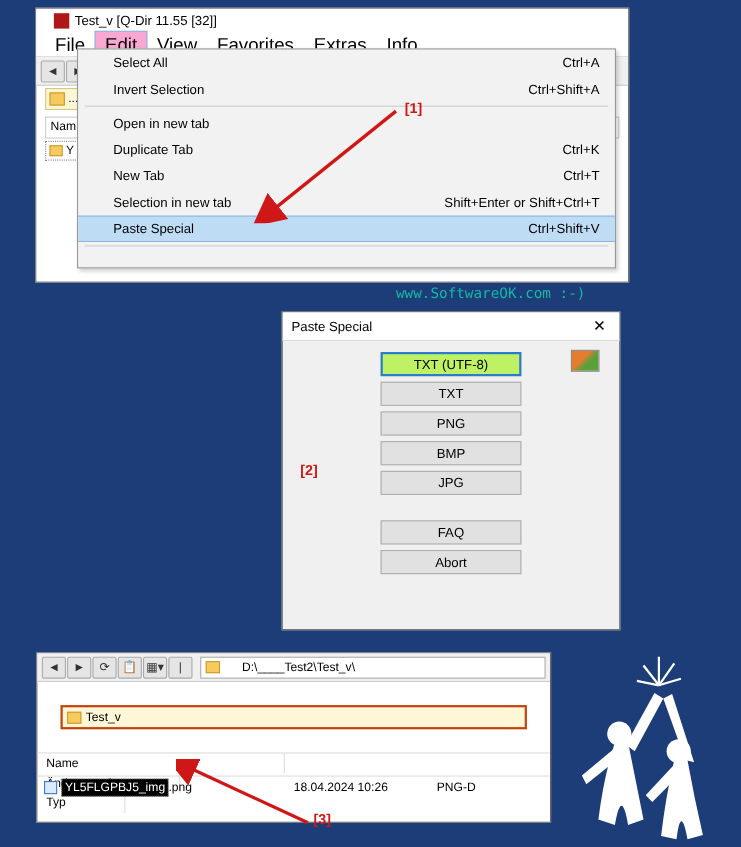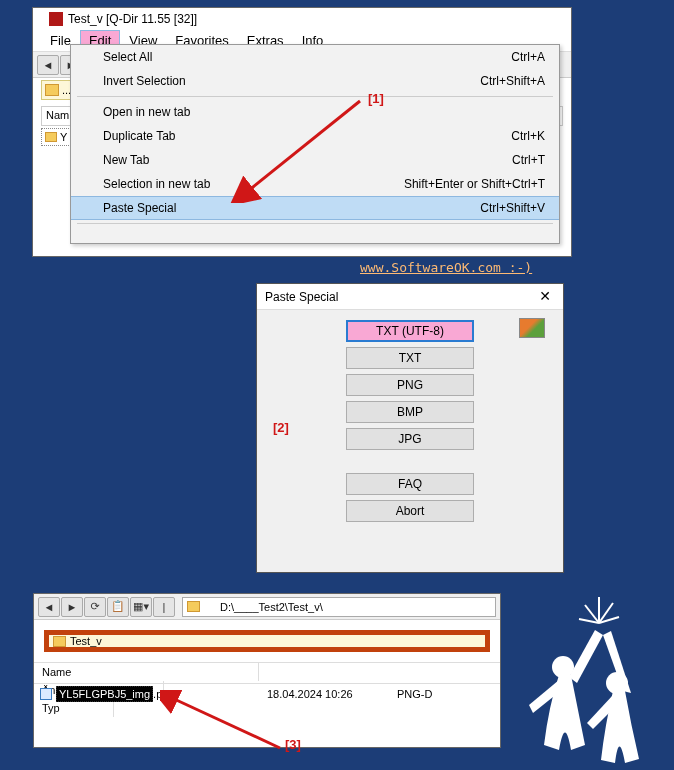--- a/index.html
+++ b/index.html
@@ -2,21 +2,21 @@
 <html><head>
 <meta charset="utf-8">
 <style>
   * { box-sizing: border-box; margin: 0; padding: 0; font-family: 'Segoe UI', Tahoma, sans-serif; }
   body { width: 674px; height: 770px; background: #1c3d77; position: relative; overflow: hidden; }
   
   
   .win1 { position: absolute; left: 32px; top: 7px; width: 540px; height: 250px; background: #fff; border: 1px solid #666; }
   .titlebar { height: 22px; background: #fff; display: flex; align-items: center; padding: 0 16px; font-size: 12px; }
   .titlebar .appicon { width: 14px; height: 14px; background: #b01817; margin-right: 5px; display:inline-block; }
-  .menubar { height: 22px; background: #fff; display: flex; align-items: center; padding: 0 8px; font-size: 13px; border-bottom: 1px solid #ddd; }
+  .menubar { height: 22px; background: #fff; display: flex; align-items: center; padding: 0 8px; font-size: 17px; border-bottom: 1px solid #ddd; }
   .menubar .mitem { padding: 3px 9px; cursor: default; }
   .menubar .mitem.active { background: #f9a8d4; border: 1px solid #8db8e0; padding: 2px 8px; }
   .toolbar1 { height: 26px; background: #f0f0f0; border-bottom: 1px solid #ccc; display:flex; align-items:center; padding:0 4px;}
   .navbtn { width: 22px; height: 20px; background: #e5e5e5; border:1px solid #aaa; margin-right:1px; display:inline-flex; align-items:center; justify-content:center; font-size:11px; color:#333; border-radius:2px;}
   .breadpane { position: absolute; left: 8px; top: 72px; width: 56px; height: 20px; background:#fdf7d8; border:1px solid #d6c97a; display:flex; align-items:center; font-size:11px; }
   .breadpane .foldico { width:14px;height:12px;background:#f5cb5c;border:1px solid #d09833;margin:0 3px;}
   .colhead1 { position:absolute; left:8px; top:98px; width:56px; height:20px; background:#fff; border:1px solid #ccc; font-size:11px; padding:2px 4px;}
   .colhead2 { position:absolute; right:8px; top:98px; width:62px; height:20px; background:#fff; border:1px solid #ccc; font-size:11px; padding:2px 4px; text-align:right;}
   .rowfrag { position:absolute; left:8px; top:120px; width:56px; height:18px; font-size:11px; display:flex; align-items:center; border:1px dotted #888;}
   .rowfrag .fico{width:12px;height:10px;background:#f5cb5c;border:1px solid #d09833;margin:0 3px;}
@@ -26,39 +26,39 @@
   .dropdown .drow { height: 24px; display: flex; align-items: center; padding: 0 10px 0 32px; font-size: 12px; position: relative; }
   .dropdown .drow .shortcut { position: absolute; right: 14px; font-size: 12px; }
   .dropdown .drow.hl { background: #bfdcf5; border-top:1px solid #8db8e0; border-bottom:1px solid #8db8e0;}
   .dropdown .sep { height: 1px; background: #ccc; margin: 3px 6px; }
   .dropdown .partial { height: 16px; padding-left:32px; font-size:12px; color:#333; overflow:hidden;}
   
   
   .arrow1 { position:absolute; left:230px; top:93px; width:140px; height:110px; z-index:20; pointer-events:none;}
   .marker-1 { position:absolute; left:368px; top:91px; color:#d01717; font-size:13px; font-weight:bold; z-index:20;}
   
-  .watermark { position:absolute; left:360px; top:260px; color:#fdba74; font-size:13px; font-family: monospace; text-decoration: underline; }
+  .watermark { position:absolute; left:360px; top:260px; color:#14b8a6; font-size:13px; font-family: monospace; }
   
   
   .dlg { position: absolute; left: 256px; top: 283px; width: 308px; height: 290px; background: #f0f0f0; border: 1px solid #555; }
   .dlg-title { height: 26px; background: #fff; display:flex; align-items:center; padding:0 8px; font-size:12px; justify-content:space-between; border-bottom:1px solid #ddd;}
   .dlg-close { width:20px; height:18px; font-size:14px; text-align:center; cursor:default;}
   .dlg-body { padding: 10px 0 0 0; display:flex; flex-direction:column; align-items:center; position:relative;}
   .dlg-btn { width: 128px; height: 22px; background: #e1e1e1; border:1px solid #adadad; font-size:12px; margin-bottom:5px; display:flex; align-items:center; justify-content:center; cursor:default;}
-  .dlg-btn.sel { background:#f9a8d4; border:2px solid #2a7bd1; height:22px;}
+  .dlg-btn.sel { background:#bef264; border:2px solid #2a7bd1; height:22px;}
   .dlg-thumb { position:absolute; right:18px; top:8px; width:26px; height:20px; background: linear-gradient(135deg,#e77b2e 40%,#5ca03c 60%); border:1px solid #888;}
   .dlg-gap { height: 18px; }
   .marker-2 { position:absolute; left:273px; top:420px; color:#d01717; font-size:13px; font-weight:bold; }
   
   
   .win3 { position:absolute; left:33px; top:593px; width:468px; height:155px; background:#fff; border:1px solid #666;}
   .w3-tool { height:26px; background:#f0f0f0; border-bottom:1px solid #ccc; display:flex; align-items:center; padding:0 4px;}
   .w3-addr { flex:1; height:20px; background:#fff; border:1px solid #aaa; margin-left:6px; display:flex; align-items:center; padding:0 4px; font-size:11px;gap:16px;}
   .w3-addr .fico2{width:13px;height:11px;background:#f5cb5c;border:1px solid #d09833;margin-right:4px;}
-  .w3-crumb { height:22px; background:#fdf7d8; border:5px solid #c2410c; margin:10px; display:flex; align-items:center; font-size:11px; padding:0 4px;}
+  .w3-crumb { height:22px; background:#fdf7d8; border:2px solid #c2410c; margin:21px; display:flex; align-items:center; font-size:11px; padding:0 4px;}
   .w3-crumb .fico2{width:13px;height:11px;background:#f5cb5c;border:1px solid #d09833;margin-right:4px;}
   .w3-cols { height:22px; display:flex; border-bottom:1px solid #ddd; border-top:1px solid #ddd; font-size:11px;flex-direction:column;}
   .w3-col { padding:3px 8px; border-right:1px solid #ddd;}
   .w3-col.c1{width:225px;} .w3-col.c2{width:130px;} .w3-col.c3{width:80px;}
   .w3-row { height:20px; display:flex; align-items:center; font-size:11px;}
   .w3-row .cell1{width:225px; padding-left:6px; display:flex; align-items:center;}
   .w3-row .cell2{width:130px; padding-left:8px;}
   .w3-row .cell3{width:80px; padding-left:8px;}
   .w3-row .imgico{width:12px;height:12px; border:1px solid #3a7abf; background:#dceaff; margin-right:4px;}
   .w3-row .fname-sel { background:#000000; color:#fff; padding:1px 2px; border:1px dotted #333;}

